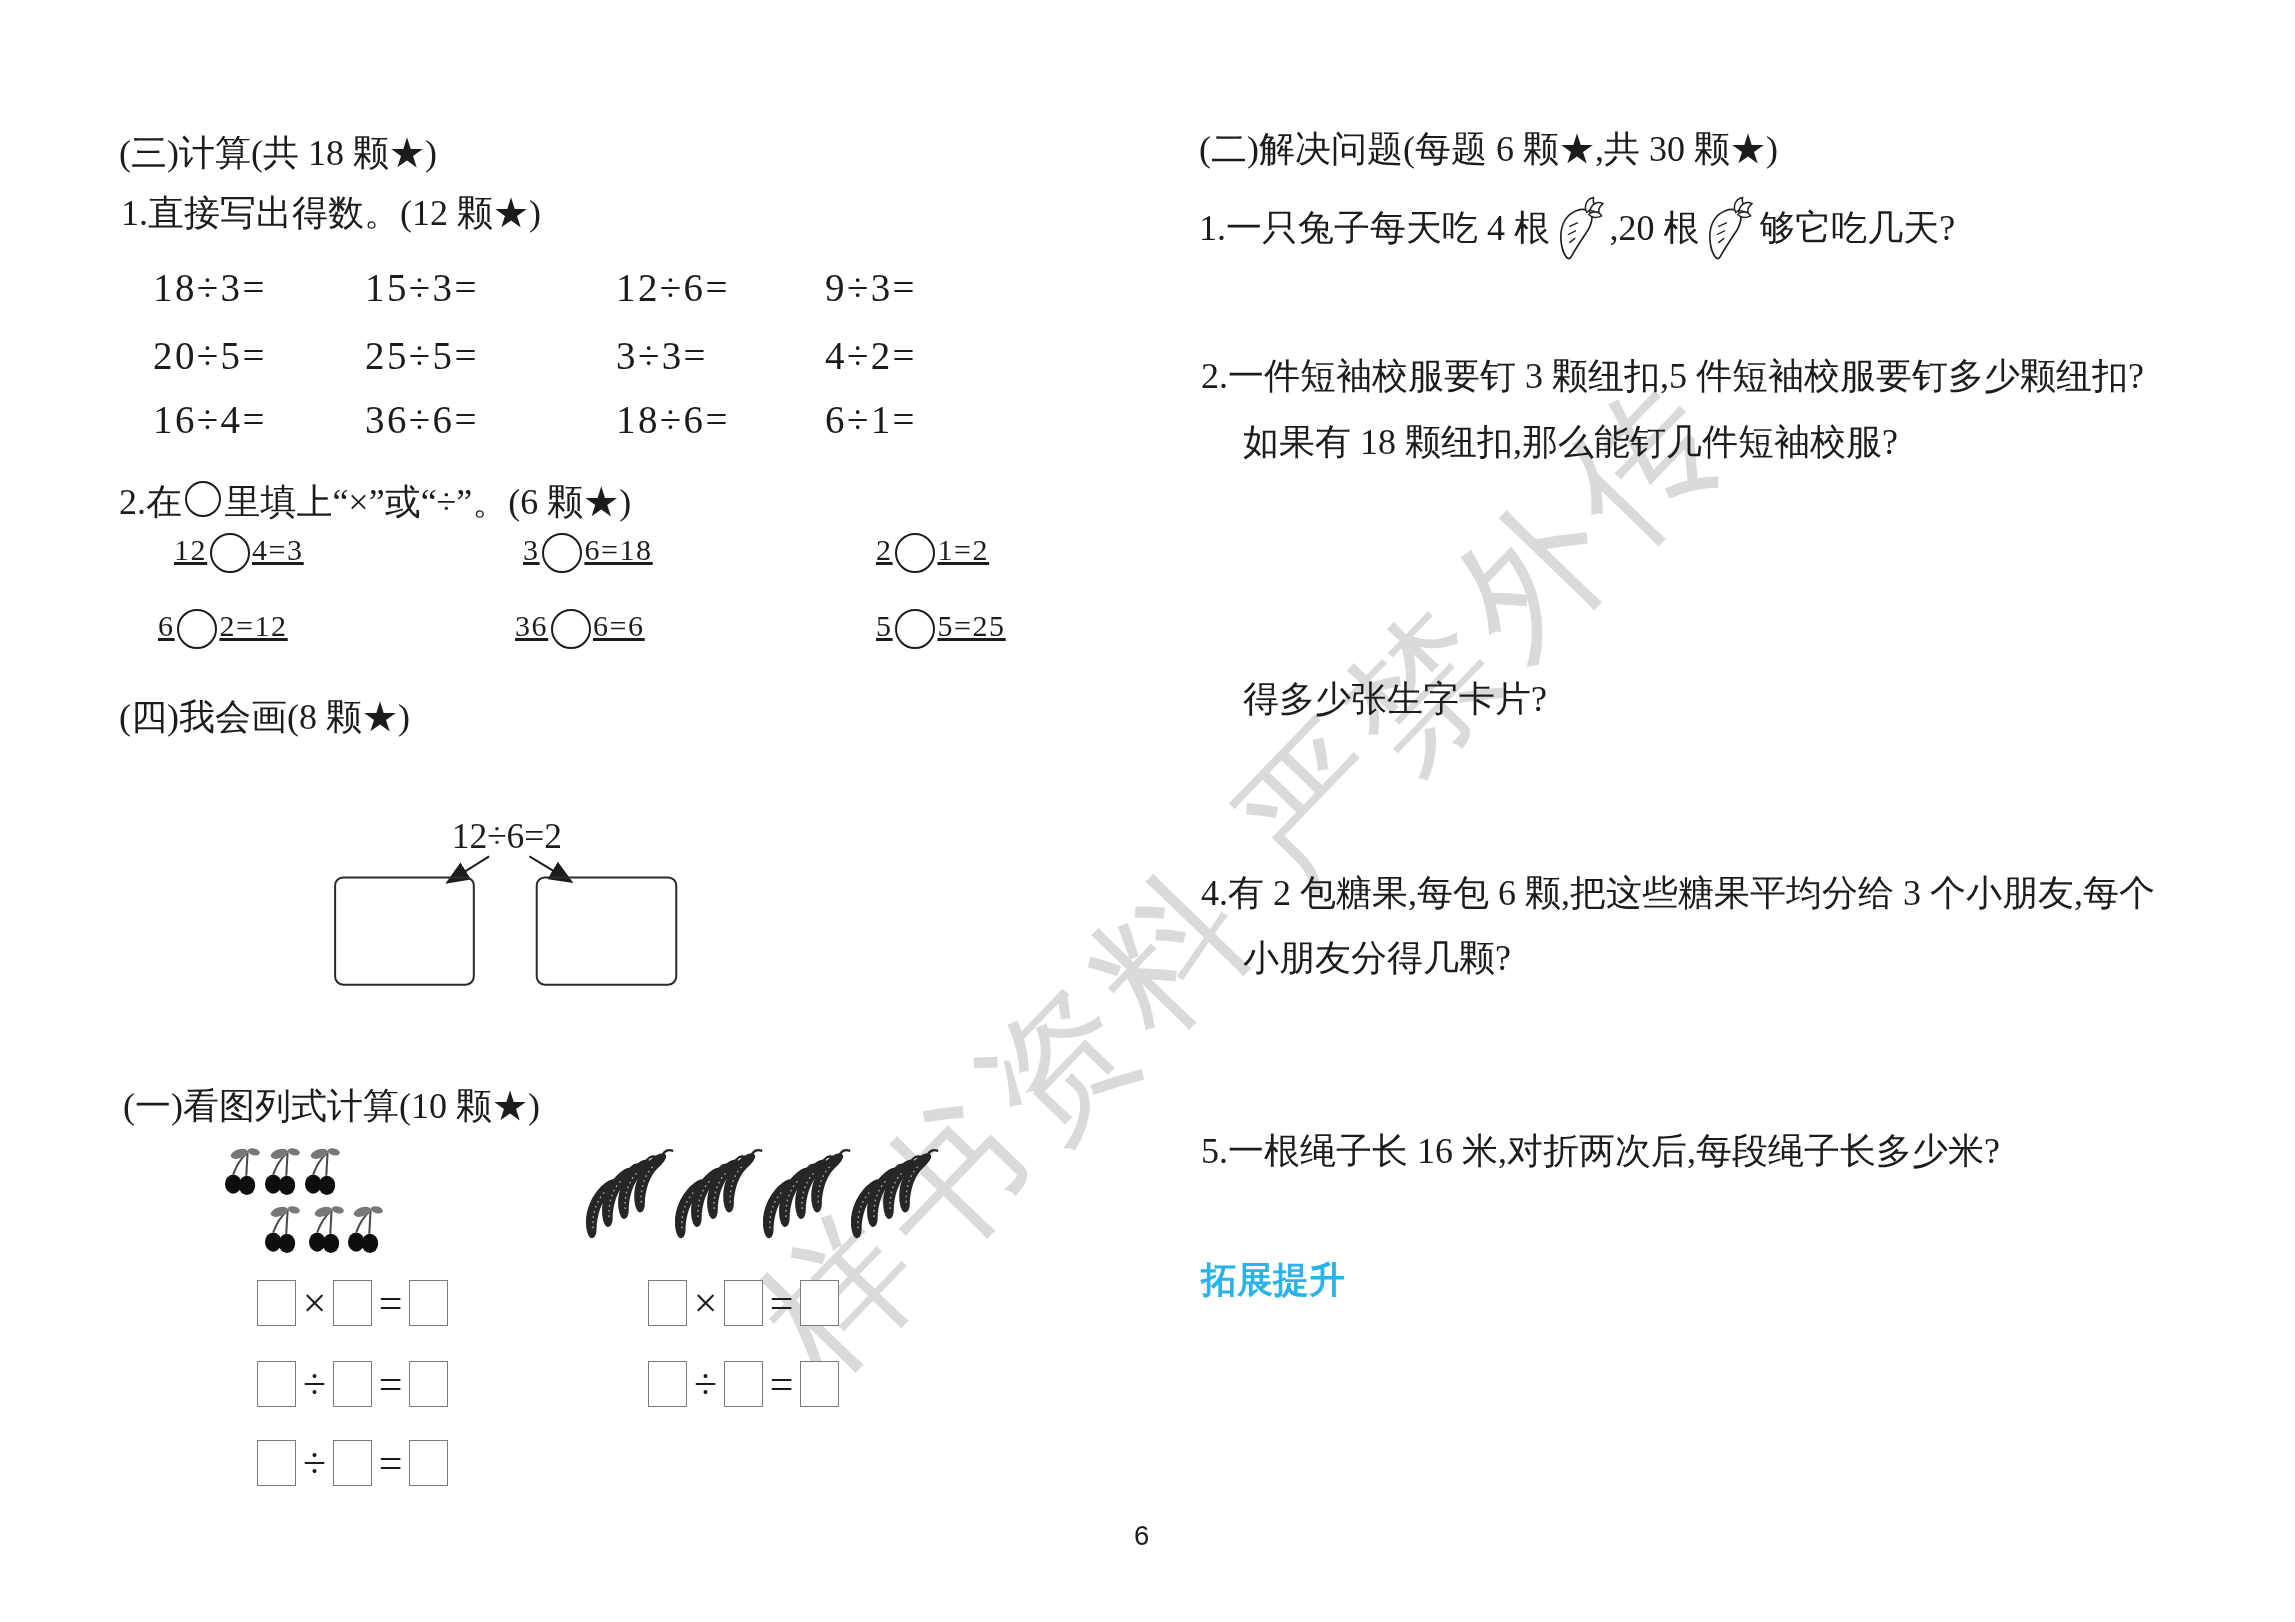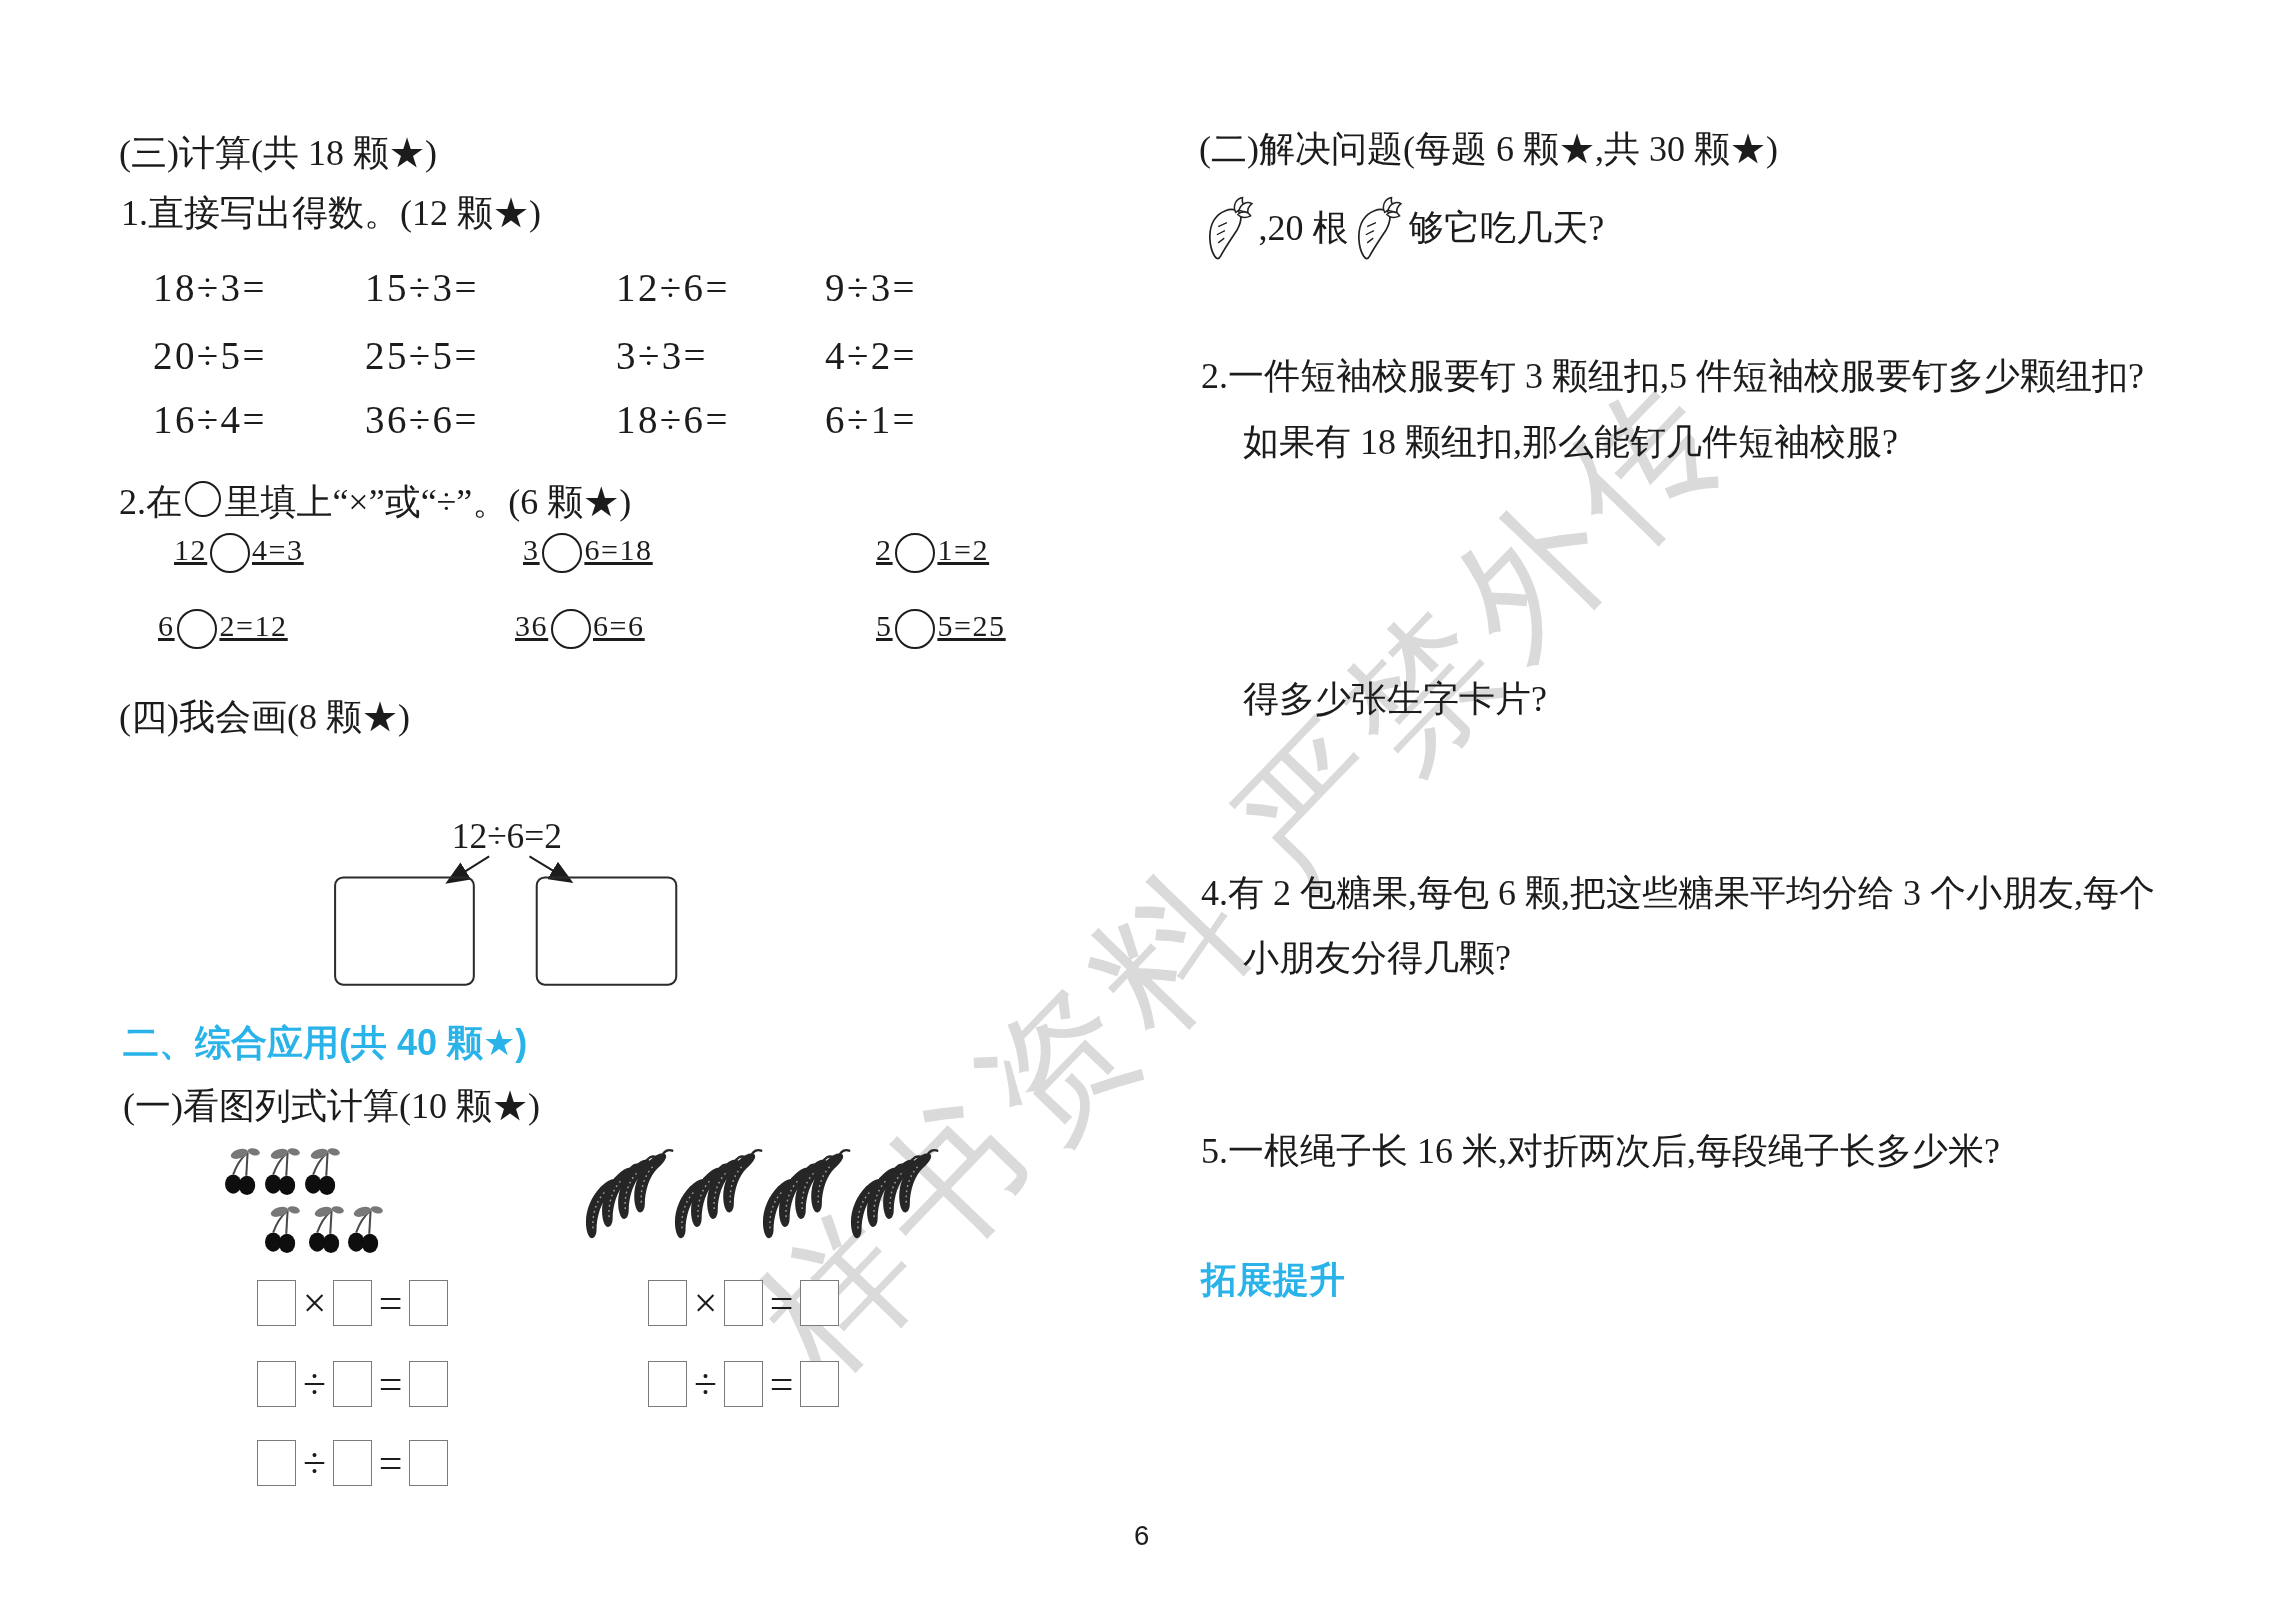--- a/index.html
+++ b/index.html
@@ -121,21 +121,20 @@
           <path d="M0 0 L12 5 L0 10 Z" fill="#1c1c1c"></path>
         </marker>
       </defs>
       <text x="228" y="45" text-anchor="middle" font-size="44" fill="#1c1c1c" font-family="Liberation Serif, DejaVu Serif, serif">12÷6=2</text>
       <line x1="206" y1="56" x2="158" y2="86" stroke="#1c1c1c" stroke-width="2.5" marker-end="url(#arrowhead)"></line>
       <line x1="256" y1="56" x2="304" y2="85" stroke="#1c1c1c" stroke-width="2.5" marker-end="url(#arrowhead)"></line>
       <rect x="15" y="82" width="172" height="133" rx="10" fill="none" stroke="#2b2b2b" stroke-width="2.5"></rect>
       <rect x="265" y="82" width="173" height="133" rx="10" fill="none" stroke="#2b2b2b" stroke-width="2.5"></rect>
     </svg>
 
-    <div class="abs hdr cyan" style="left:123px;top:1019px">二、综合应用(共 40 颗★)</div>
     <div class="abs hdr" style="left:123px;top:1082px">(一)看图列式计算(10 颗★)</div>
 
     <svg class="abs" style="left:224px;top:1147px" width="39" height="48" viewBox="0 0 56 70">
         <use href="#sym-cherry"></use>
       </svg>
     <svg class="abs" style="left:264px;top:1147px" width="39" height="48" viewBox="0 0 56 70">
         <use href="#sym-cherry"></use>
       </svg>
     <svg class="abs" style="left:304px;top:1147px" width="39" height="48" viewBox="0 0 56 70">
         <use href="#sym-cherry"></use>
@@ -208,20 +207,21 @@
       <span class="box"></span>
       <span class="op">÷</span>
       <span class="box"></span>
       <span class="op">=</span>
       <span class="box"></span>
     </div>
 
     <div class="abs hdr" style="left:1199px;top:125px">(二)解决问题(每题 6 颗★,共 30 颗★)</div>
 
     <div class="abs q1row" style="left:1199px;top:189px;height:78px">
+      <span>1.一只兔子每天吃 4 根</span>
       <svg width="50" height="68" viewBox="0 0 74 96">
           <use href="#sym-carrot"></use>
         </svg>
       <span>,20 根</span>
       <svg width="50" height="68" viewBox="0 0 74 96">
           <use href="#sym-carrot"></use>
         </svg>
       <span>够它吃几天?</span>
     </div>
 

